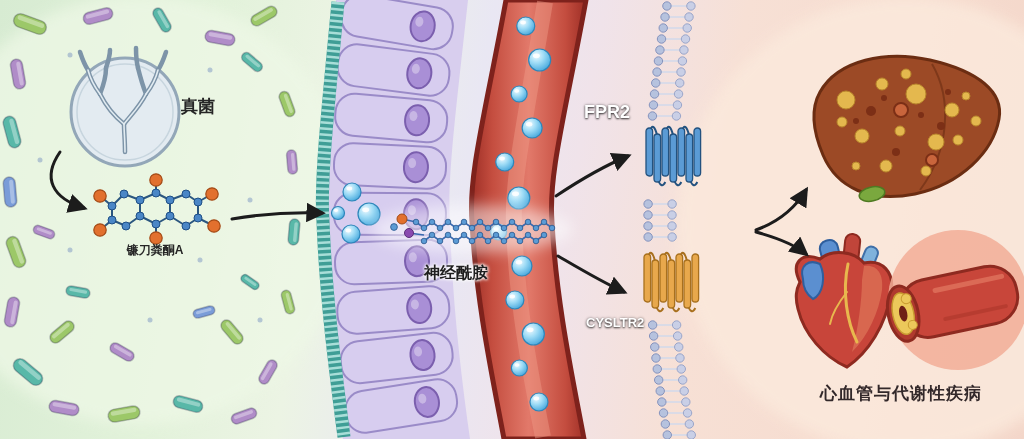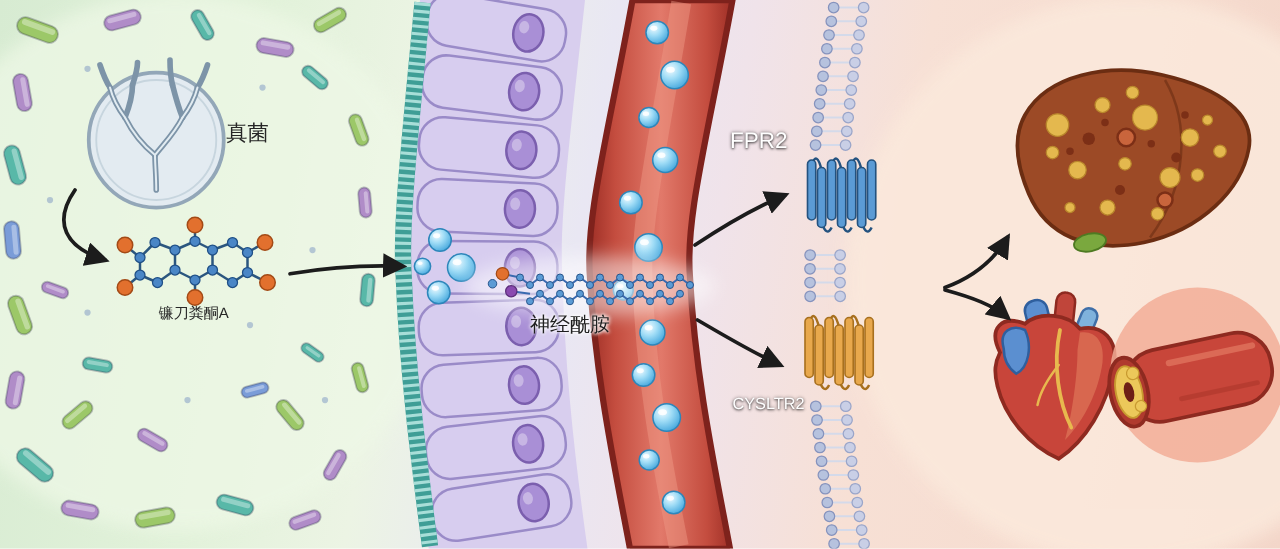--- a/index.html
+++ b/index.html
@@ -4,21 +4,21 @@
 <style>
   html,body{margin:0;padding:0;background:#fff}
   .stage{
     position:relative;width:1024px;height:439px;overflow:hidden;
     font-family:"Liberation Sans",sans-serif;
     background:linear-gradient(100deg,
       #d7ebd2 0%, #e2f2da 20%, #ecf4e4 32%, #e9e7f3 45%,
       #f0e3ea 55%, #f7e0d5 68%, #f6dccf 85%, #f3d6c9 100%);
   }
   svg.scene{position:absolute;left:0;top:0}
-  .lbl{position:absolute;font-weight:normal;color:#262626;line-height:1.1;white-space:nowrap;}
+  .lbl{position:absolute;font-weight:bold;color:#262626;line-height:1.1;white-space:nowrap;}
   .lbl.center{transform:translateX(-50%)}
   .lbl.halo{color:#1f1f1f;text-shadow:0 0 3px #fff,0 0 3px #fff,0 0 4px #fff}
   .lbl.light{color:#ffffff;text-shadow:0 1px 2px rgba(0,0,0,.7),0 0 3px rgba(0,0,0,.45)}
 </style>
 </head>
 <body>
 
 <div class="stage">
 <svg class="scene" id="scene" viewBox="0 0 1024 439" width="1024" height="439">
   <defs>
@@ -589,16 +589,17 @@
     <path d="M232,219 C268,213 296,212 322,213" marker-end="url(#ah)"></path>
     <path d="M556,196 C580,180 604,166 628,156" marker-end="url(#ah)"></path>
     <path d="M558,256 C582,270 602,282 624,292" marker-end="url(#ah)"></path>
     <path d="M756,230 C778,222 794,210 806,190" marker-end="url(#ah)"></path>
     <path d="M756,232 C778,238 794,244 806,254" marker-end="url(#ah)"></path>
   </g>
 </svg>
 
 <div class="lbl" style="left:181px;top:98px;font-size:17px">真菌</div>
 <div class="lbl center" style="left:155px;top:244px;font-size:12px">镰刀粪酮A</div>
-<div class="lbl center halo" style="left:456px;top:252px;font-size:16px">神经酰胺</div>
+<div class="lbl center halo" style="left:456px;top:264px;font-size:16px">神经酰胺</div>
 <div class="lbl light" style="left:584px;top:103px;font-size:18px">FPR2</div>
 <div class="lbl light" style="left:586px;top:316px;font-size:13px">CYSLTR2</div>
+<div class="lbl center" style="left:901px;top:385px;font-size:17px;color:#32282a;letter-spacing:1px">心血管与代谢性疾病</div>
 </div>
 
 </body></html>

